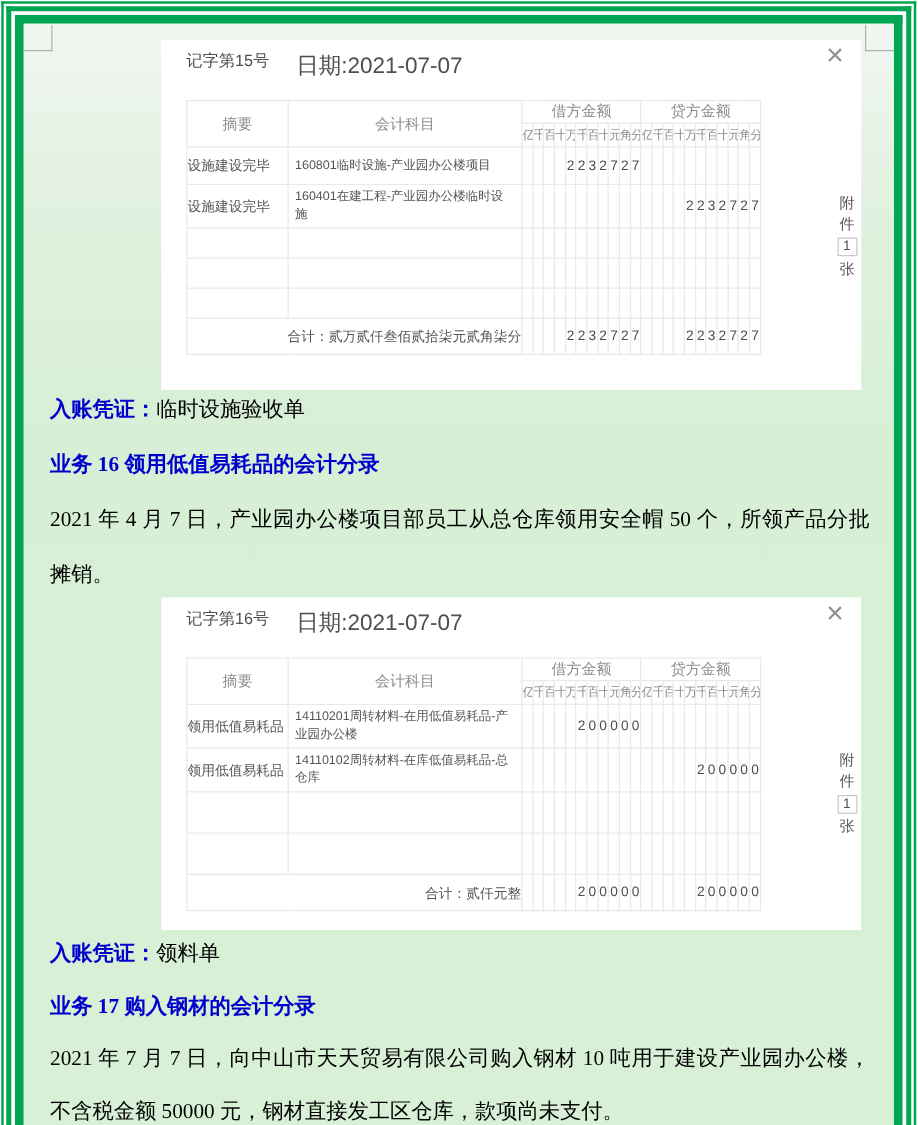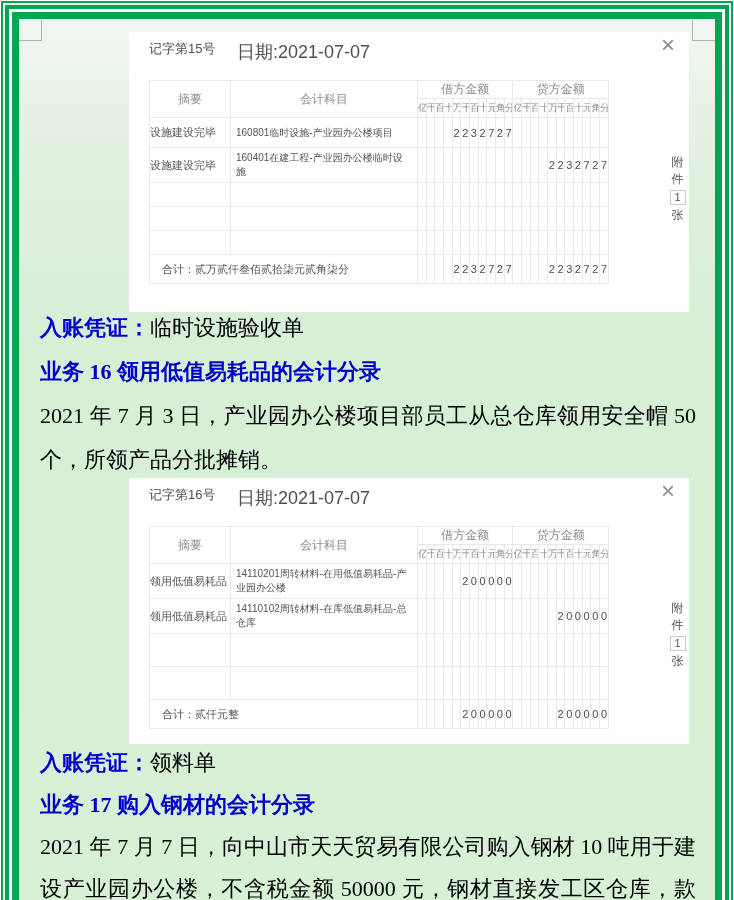--- a/index.html
+++ b/index.html
@@ -35,28 +35,28 @@
   th.c-sum{width:80px;} th.c-acc{width:186px;}
   th.hdr,th.grp{font-size:12px;color:#8c8c8c;font-weight:400;text-align:center;}
   th.u{font-size:10px;color:#8c8c8c;font-weight:400;text-align:center;}
   td.d{font-size:11px;color:#4d4d4d;text-align:center;}
   td.cell-sum{font-size:11px;color:#555;}
   td.cell-acc{font-size:10px;color:#555;text-align:left;padding:3px 5px;line-height:14px;}
   .vtable tbody tr{height:30px;}
   .vtable tbody tr.empty{height:24px;}
   #voucher-2 .vtable tbody tr.empty{height:33px;}
   .vtable tfoot tr{height:29px;}
-  td.total-label{font-size:11px;color:#555;text-align:left;padding-left:12px;}
+  td.total-label{font-size:11px;color:#555;text-align:right;padding-left:12px;}
   .bl{border-left-color:#bdd9ef !important;}
   .rl{border-left-color:#f0b4ab !important;}
   .attach{position:absolute;right:3px;top:122px;width:17px;text-align:center;font-size:12px;color:#555;line-height:17px;}
   .attach .cnt{display:inline-block;min-width:12px;border:1px solid #c9c9c9;font-size:11px;line-height:13px;margin:2px 0;padding:0 1px;background:#fff;}
   
   .tblock{position:absolute;left:40px;width:656px;color:#000;
-    font-family:"Liberation Serif","DejaVu Serif",serif;font-size:22px;}
+    font-family:"Liberation Serif","DejaVu Serif",serif;font-size:17px;}
   #tblock-1{top:306px;--lh:44px;}
   #tblock-2{top:742px;--lh:42px;}
   .tline{height:var(--lh,44px);line-height:var(--lh,44px);white-space:nowrap;}
   .para{line-height:var(--lh,44px);text-align:justify;}
   .blue{color:#0000cc;font-weight:bold;}
 </style>
 </head>
 <body>
 
 <div class="frame" id="frame-outer"></div>
@@ -271,21 +271,21 @@
     <span class="cnt">1</span><br>
     <span>张</span>
   </div>
 </div>
 
 <div class="tblock" id="tblock-1">
   <div class="tline">
     <span class="blue">入账凭证：</span><span>临时设施验收单</span>
   </div>
   <div class="tline blue">业务 16 领用低值易耗品的会计分录</div>
-  <div class="para">2021 年 7 月 3 日，产业园办公楼项目部员工从总仓库领用安全帽 50 个，所领产品分批摊销。</div>
+  <div class="para">2021 年 4 月 7 日，产业园办公楼项目部员工从总仓库领用安全帽 50 个，所领产品分批摊销。</div>
 </div>
 
 <div class="card" id="voucher-2">
   <div class="card-head">
     <span class="vno">记字第16号</span>
     <span class="vdate">日期:2021-07-07</span>
     <span class="close">×</span>
   </div>
   <table class="vtable">
     <thead>

